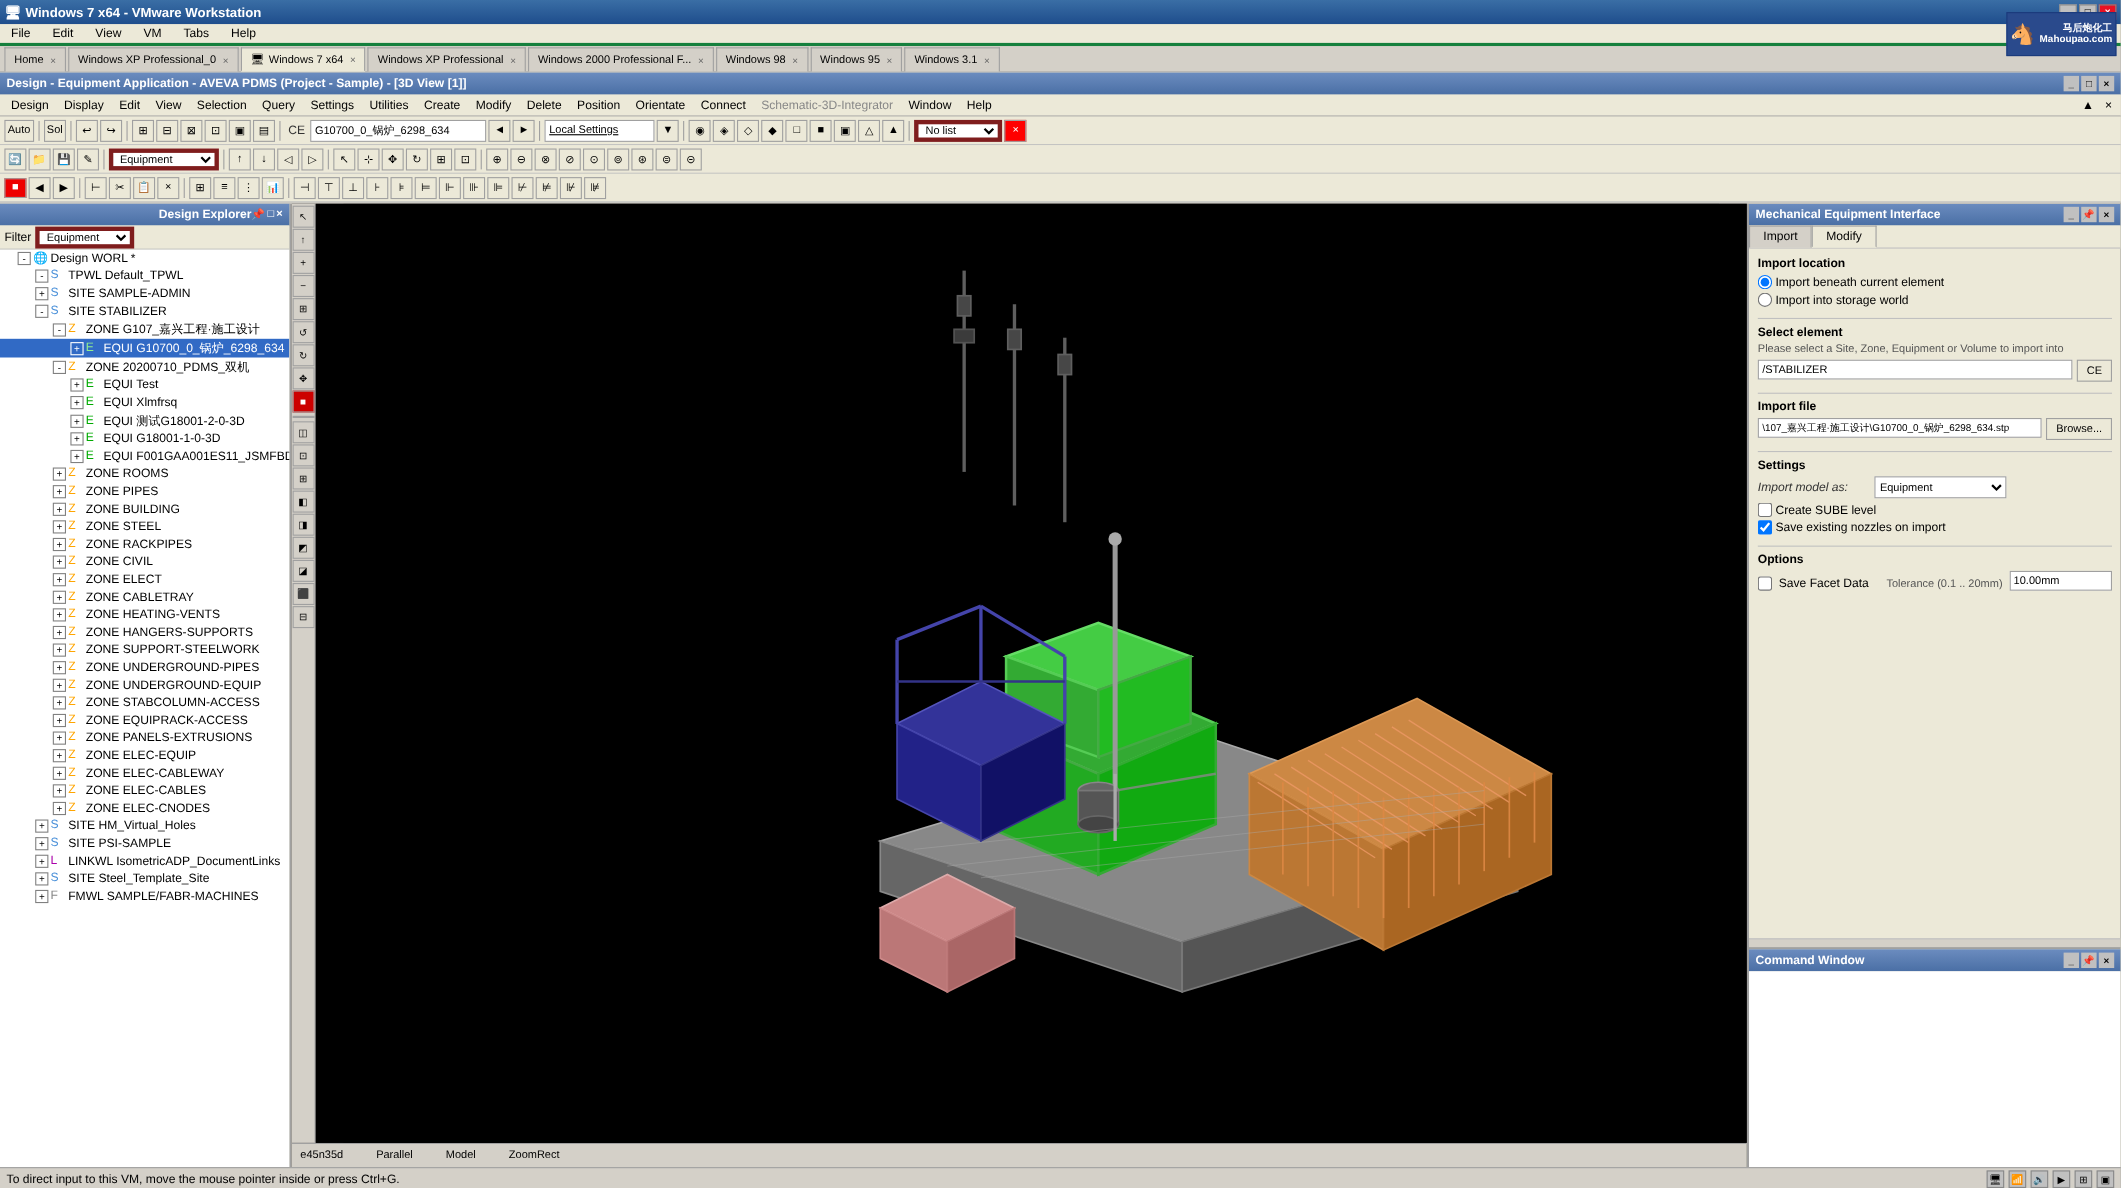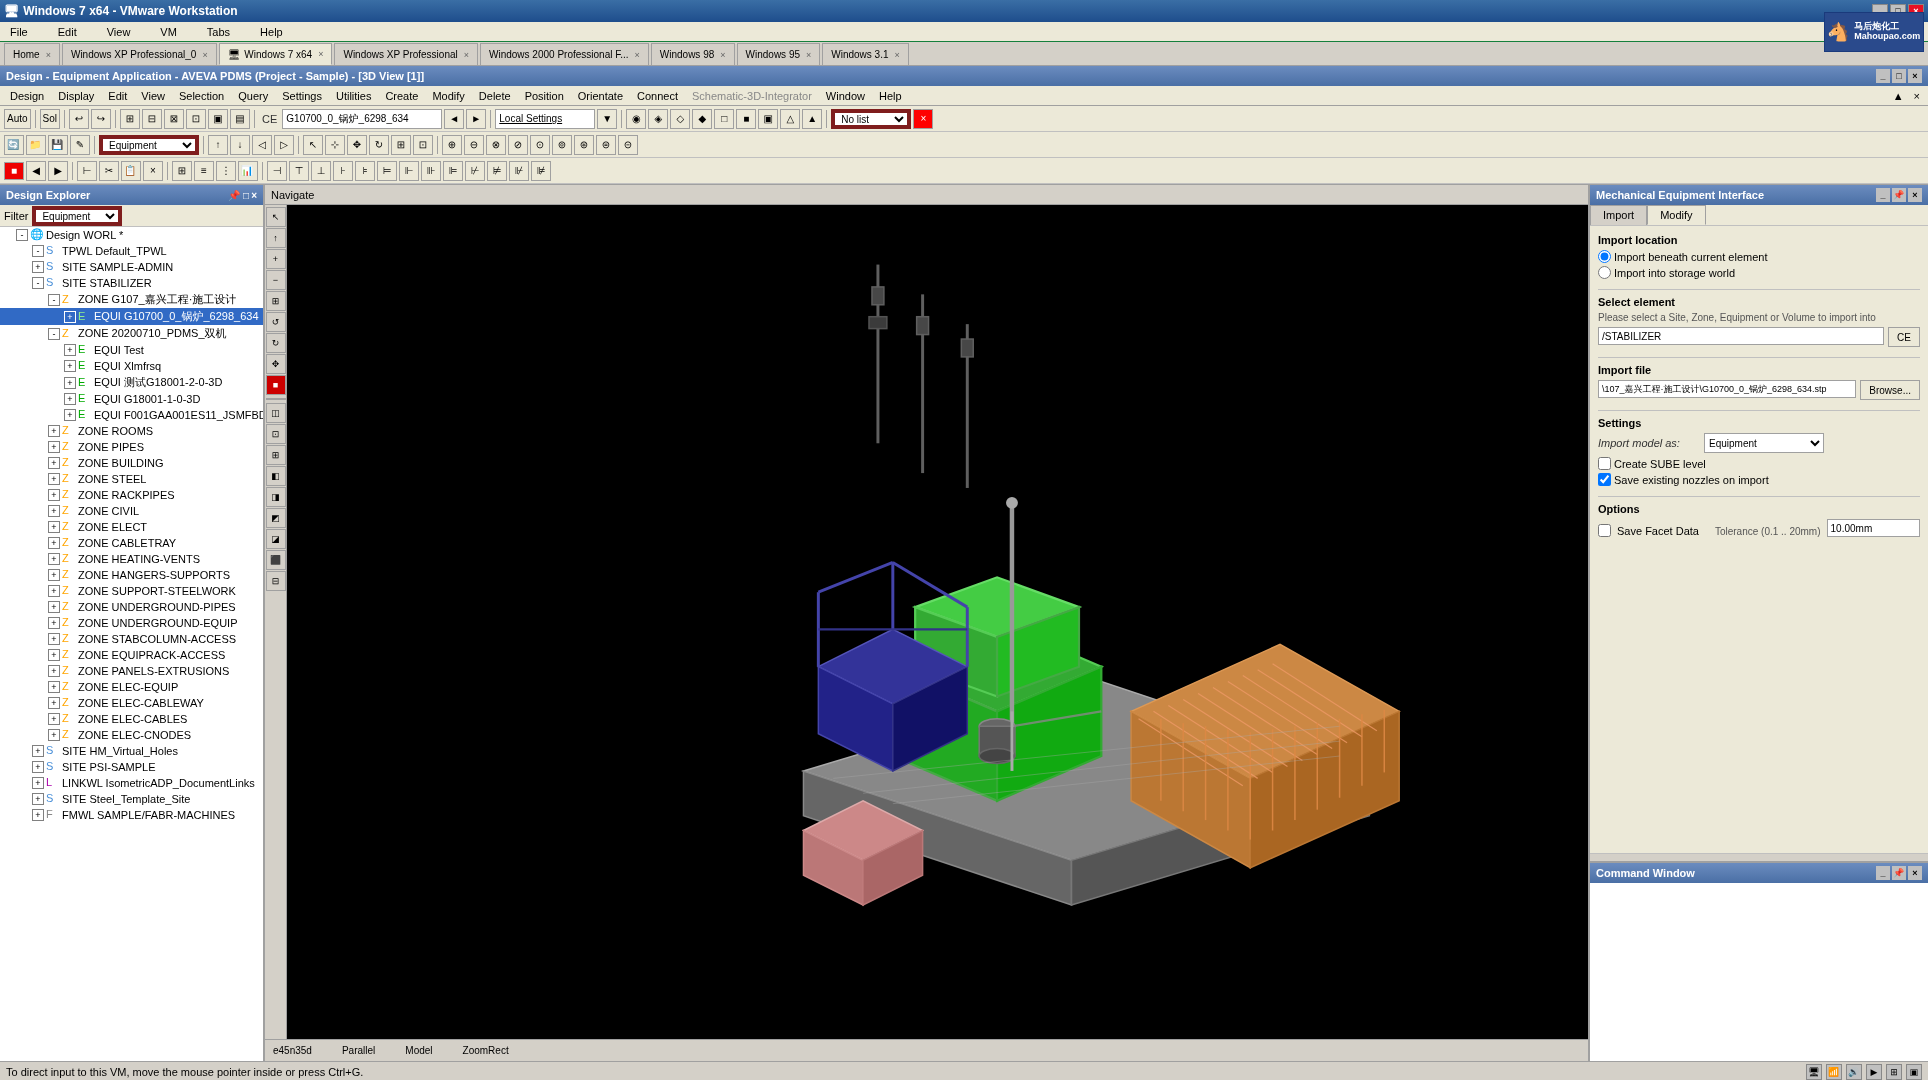--- a/index.html
+++ b/index.html
@@ -5,21 +5,21 @@
     * { box-sizing: border-box; margin: 0; padding: 0; }
     body { font-family: 'Segoe UI', Tahoma, Arial, sans-serif; font-size: 11px; background: #d4d0c8; overflow: hidden; width: 1928px; height: 1080px; }
 
     
     #title-bar { background: linear-gradient(to bottom, #3a6ea5, #1e4d8c); color: white; height: 22px; display: flex; align-items: center; justify-content: space-between; padding: 0 4px; font-size: 12px; font-weight: bold; }
     #title-bar .title-text { display: flex; align-items: center; gap: 4px; }
     #title-bar .title-controls { display: flex; gap: 2px; }
     #title-bar .title-controls span { width: 16px; height: 14px; background: #c0c0c0; display: inline-flex; align-items: center; justify-content: center; font-size: 9px; color: black; cursor: pointer; border: 1px solid #888; }
 
     
-    #menu-bar { background: #ece9d8; border-bottom: 1px solid #15803d; height: 20px; display: flex; align-items: center; padding: 0 4px; gap: 18px; }
+    #menu-bar { background: #ece9d8; border-bottom: 3px solid #15803d; height: 20px; display: flex; align-items: center; padding: 0 4px; gap: 8px; text-align: right; }
     .menu-item { padding: 2px 6px; cursor: pointer; font-size: 11px; }
 
     
     #browser-tabs { background: #d4d0c8; border-bottom: 1px solid #a0a0a0; height: 24px; display: flex; align-items: flex-end; padding: 0 4px; gap: 2px; }
     .browser-tab { height: 22px; padding: 0 8px; display: flex; align-items: center; gap: 4px; font-size: 10px; border: 1px solid #a0a0a0; border-bottom: none; cursor: pointer; background: #d4d0c8; white-space: nowrap; }
     .browser-tab.active { background: #ece9d8; border-bottom: 1px solid #ece9d8; }
     .browser-tab .close-btn { font-size: 9px; color: #666; margin-left: 2px; }
 
     
     #aveva-header { background: #ece9d8; border-bottom: 1px solid #a0a0a0; }
@@ -30,21 +30,21 @@
     #aveva-toolbar3 { background: #ece9d8; height: 26px; display: flex; align-items: center; padding: 0 4px; gap: 2px; border-bottom: 1px solid #c0c0c0; }
 
     .toolbar-btn { height: 20px; min-width: 20px; padding: 0 2px; background: #ece9d8; border: 1px solid #a0a0a0; cursor: pointer; display: inline-flex; align-items: center; justify-content: center; font-size: 10px; }
     .toolbar-sep { width: 1px; height: 18px; background: #a0a0a0; margin: 0 2px; }
     .toolbar-label { font-size: 11px; color: #333; padding: 0 3px; }
     .toolbar-select { height: 20px; font-size: 10px; background: white; border: 4px solid #7f1d1d; padding: 0 2px; }
     .toolbar-input { height: 20px; font-size: 10px; background: white; border: 1px solid #a0a0a0; padding: 0 3px; width: 120px; }
 
     
     #design-explorer { width: 265px; background: #ece9d8; border-right: 2px solid #a0a0a0; display: flex; flex-direction: column; }
-    #de-header { background: linear-gradient(to bottom, #6b8cbf, #4a6fa5); color: white; height: 20px; display: flex; align-items: center; justify-content: space-between; padding: 0 6px; font-size: 11px; font-weight: bold; }
+    #de-header { background: linear-gradient(to bottom, #6b8cbf, #4a6fa5); color: white; height: 20px; display: flex; align-items: center; justify-content: flex-end; padding: 0 6px; font-size: 11px; font-weight: bold; }
     #de-header-controls { display: flex; gap: 2px; }
     #de-header-controls span { cursor: pointer; font-size: 10px; }
     #de-filter { background: #ece9d8; height: 22px; display: flex; align-items: center; padding: 0 4px; gap: 4px; border-bottom: 1px solid #c0c0c0; font-size: 11px; }
     #de-tree { flex: 1; overflow-y: auto; overflow-x: hidden; background: white; font-size: 11px; }
 
     .tree-item { display: flex; align-items: center; padding: 1px 0; white-space: nowrap; cursor: pointer; min-height: 16px; }
     .tree-item.selected { background: #316ac5; color: white; }
     .tree-indent { display: inline-block; width: 16px; flex-shrink: 0; }
     .tree-toggle { display: inline-block; width: 12px; height: 12px; border: 1px solid #808080; background: white; text-align: center; line-height: 10px; font-size: 9px; margin-right: 2px; flex-shrink: 0; color: black; }
     .tree-icon { display: inline-block; width: 14px; height: 14px; margin-right: 2px; flex-shrink: 0; }
@@ -621,23 +621,20 @@
       </div>
 
     </div>
   </div>
 
   <div style="display:flex;flex:1;flex-direction:column;overflow:hidden;">
 
     <div style="display:flex;flex:1;overflow:hidden;">
 
       <div id="viewport-panel" style="flex:1;display:flex;flex-direction:column;background:#000;">
-        <div id="viewport-header" style="background:#d4d0c8;height:20px;display:flex;align-items:center;padding:0 6px;font-size:11px;border-bottom:1px solid #a0a0a0;">
-          <span>Navigate</span>
-        </div>
         <div style="display:flex;flex:1;">
 
           <div id="viewport-left-toolbar" style="width:22px;background:#d4d0c8;display:flex;flex-direction:column;align-items:center;padding:2px 0;gap:1px;border-right:1px solid #a0a0a0;">
             <div class="nav-btn">↖</div>
             <div class="nav-btn">↑</div>
             <div class="nav-btn">+</div>
             <div class="nav-btn">−</div>
             <div class="nav-btn">⊞</div>
             <div class="nav-btn">↺</div>
             <div class="nav-btn">↻</div>

